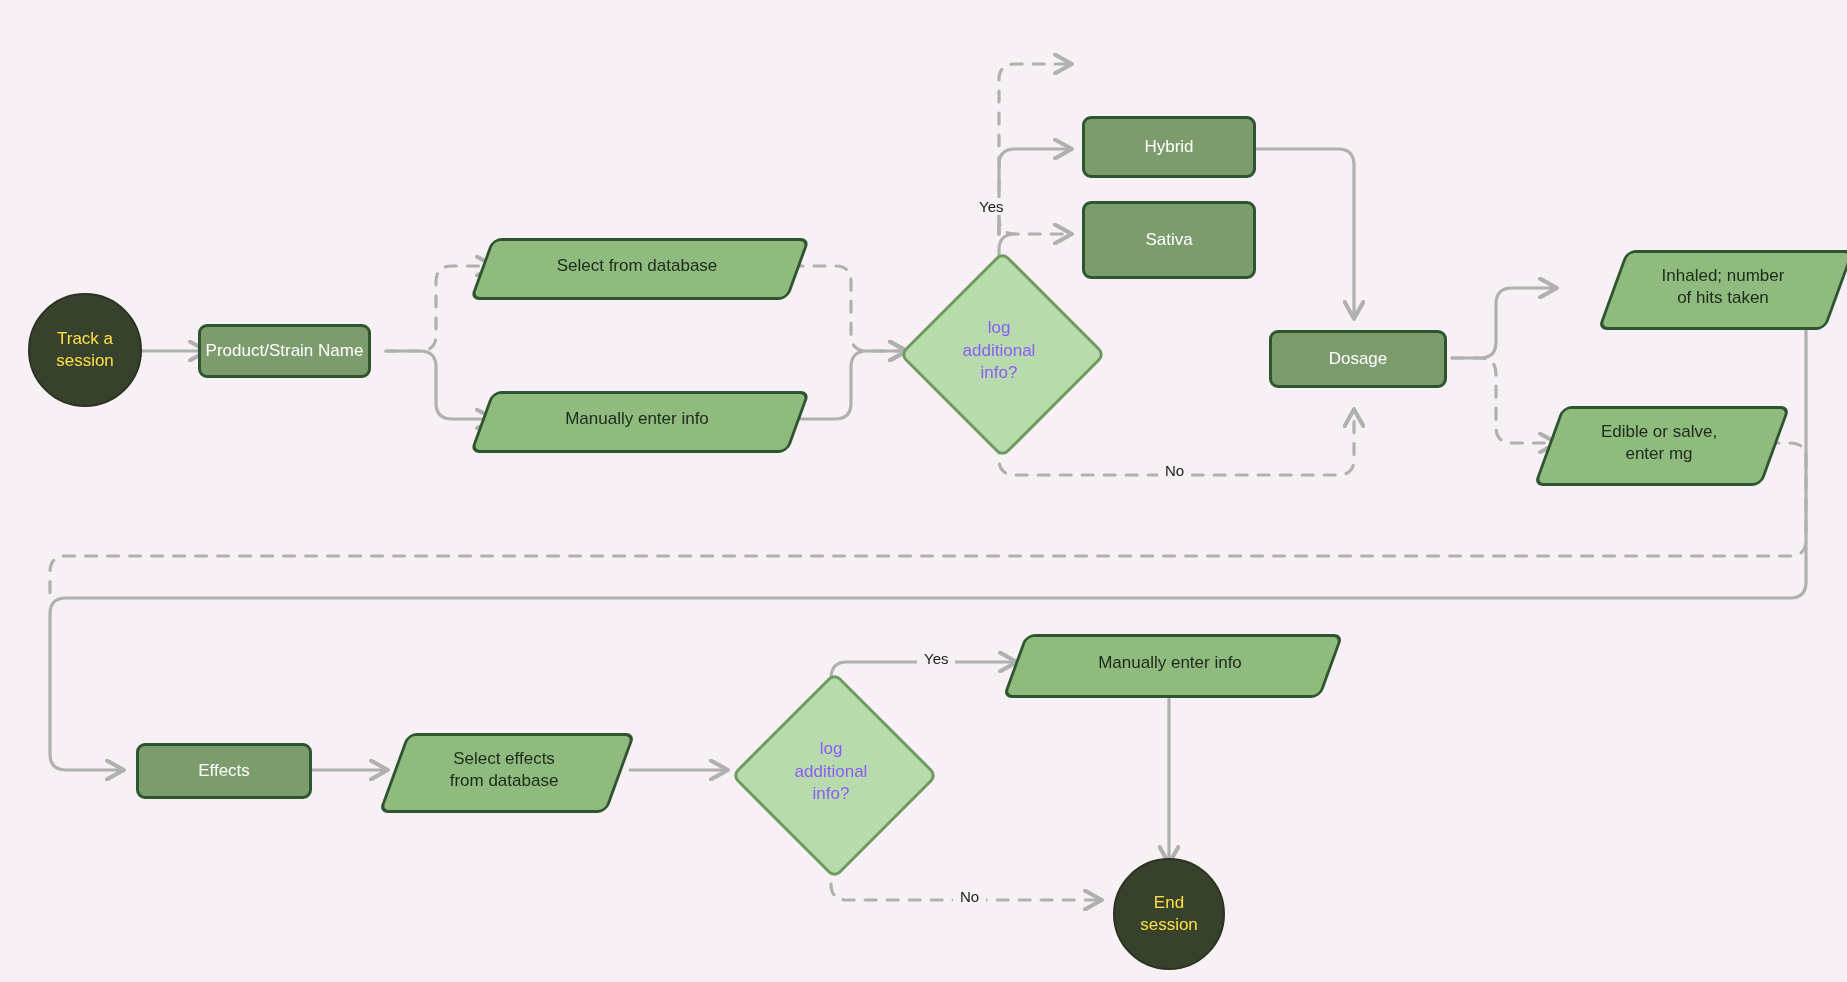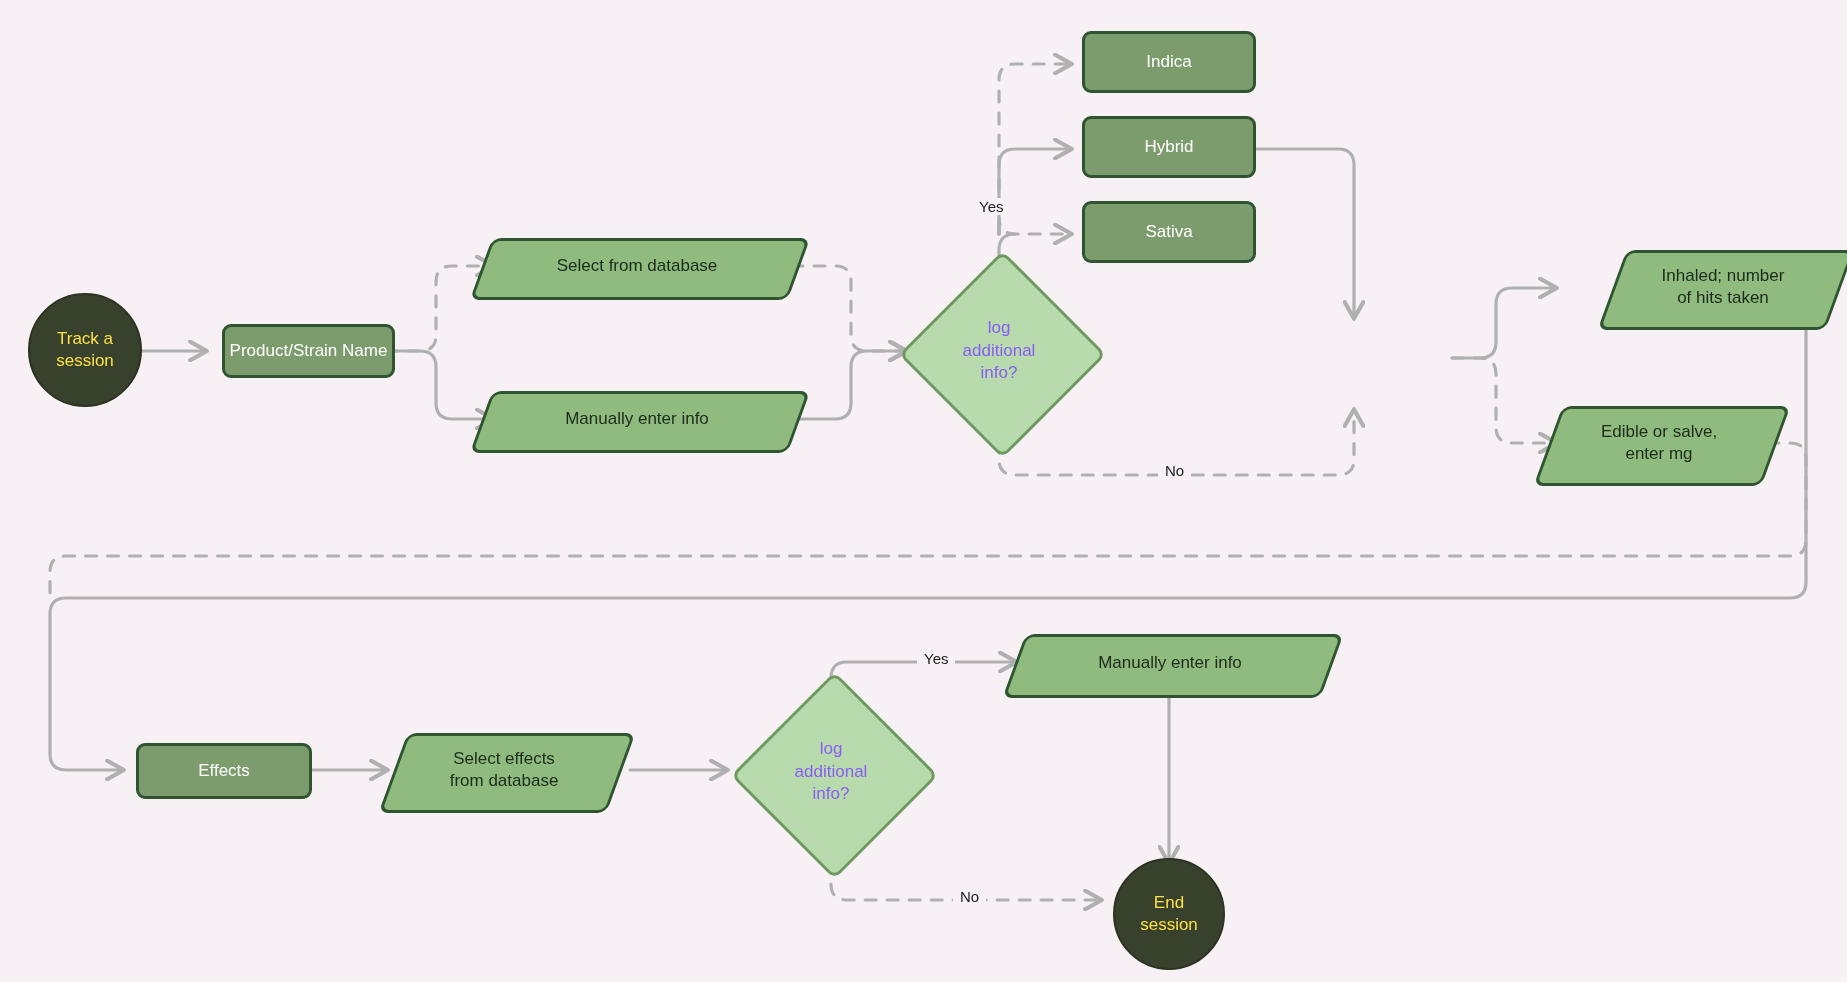--- a/index.html
+++ b/index.html
@@ -164,53 +164,53 @@
 
       <path d="M 831 840 L 831 884 Q 831 900 847 900 L 1100 900" stroke-dasharray="11 11" marker-end="url(#arrow)"></path>
     </g>
   </svg>
 
   <div class="node terminal" style="left:28px; top:293px; width:114px; height:114px;">
     <span class="label">Track a
 session</span>
   </div>
 
-  <div class="node process" style="left:222px; top:324px; width:173px; height:54px;">
+  <div class="node process" style="left:198px; top:324px; width:173px; height:54px;">
     <span class="label">Product/Strain Name</span>
   </div>
 
   <div class="node data-shape" style="left:481px; top:238px; width:312px; height:56px;">
     <span class="skew"></span>
     <span class="label">Select from database</span>
   </div>
 
   <div class="node data-shape" style="left:481px; top:391px; width:312px; height:56px;">
     <span class="skew"></span>
     <span class="label">Manually enter info</span>
   </div>
 
   <div class="node decision" style="left:905px; top:257px; width:188px; height:188px;">
     <span class="dia"></span>
     <span class="label">log
 additional
 info?</span>
   </div>
 
-  <div class="node process" style="left:1082px; top:31px; width:174px; height:62px;">
-    <span class="label">Indica</span>
-  </div>
 
   <div class="node process" style="left:1082px; top:116px; width:174px; height:62px;">
     <span class="label">Hybrid</span>
   </div>
 
-  <div class="node process" style="left:1082px; top:201px; width:174px; height:62px;">
+  <div class="node process" style="left:1082px; top:201px; width:174px; height:78px;">
     <span class="label">Sativa</span>
   </div>
 
+  <div class="node process" style="left:1269px; top:330px; width:178px; height:58px;">
+    <span class="label">Dosage</span>
+  </div>
 
   <div class="node data-shape" style="left:1612px; top:250px; width:222px; height:74px;">
     <span class="skew"></span>
     <span class="label">Inhaled; number
 of hits taken</span>
   </div>
 
   <div class="node data-shape" style="left:1548px; top:406px; width:222px; height:74px;">
     <span class="skew"></span>
     <span class="label">Edible or salve,

